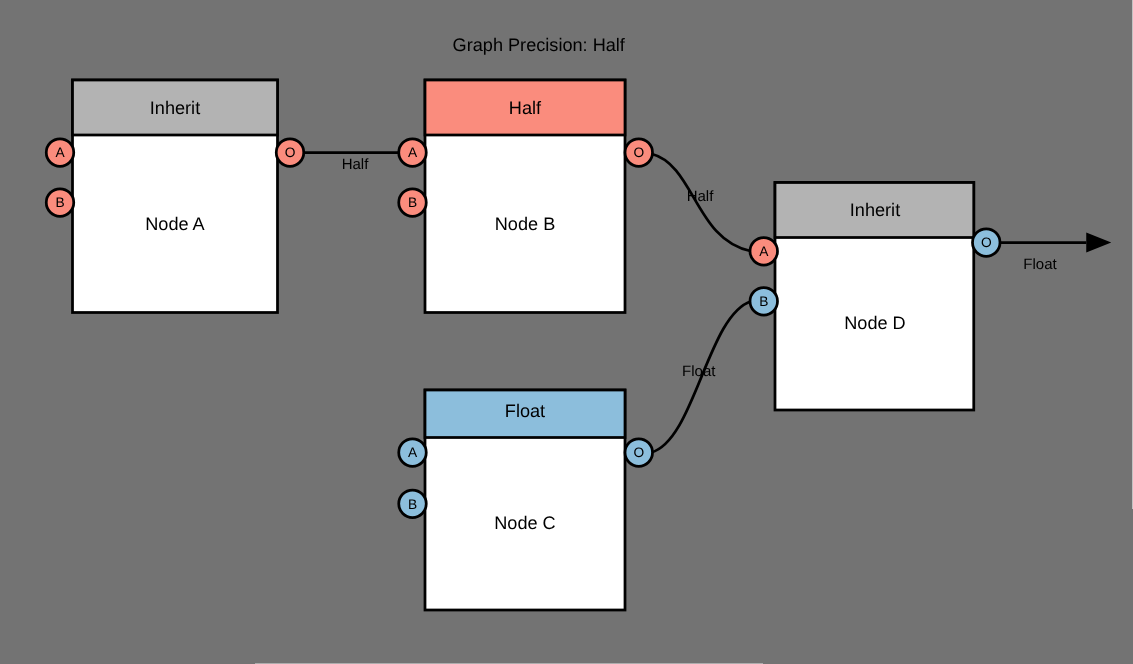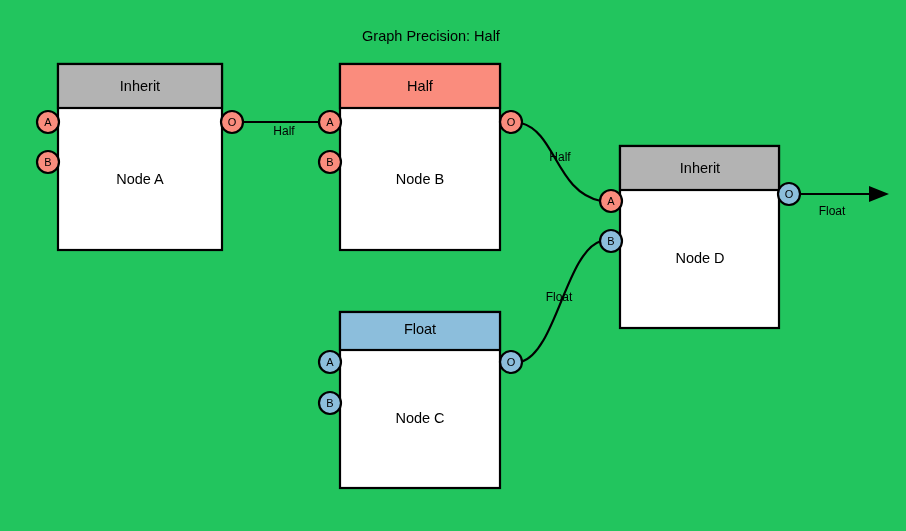--- a/index.html
+++ b/index.html
@@ -4,21 +4,21 @@
 <style>
   html, body {
     margin: 0;
     padding: 0;
     background: #ffffff;
   }
   #canvas {
     position: relative;
     width: 906px;
     height: 531px;
-    background: #22c55e;
+    background: #737373;
     font-family: "Liberation Sans", sans-serif;
     overflow: hidden;
   }
   #graph-svg {
     position: absolute;
     left: 0;
     top: 0;
     width: 906px;
     height: 531px;
   }

